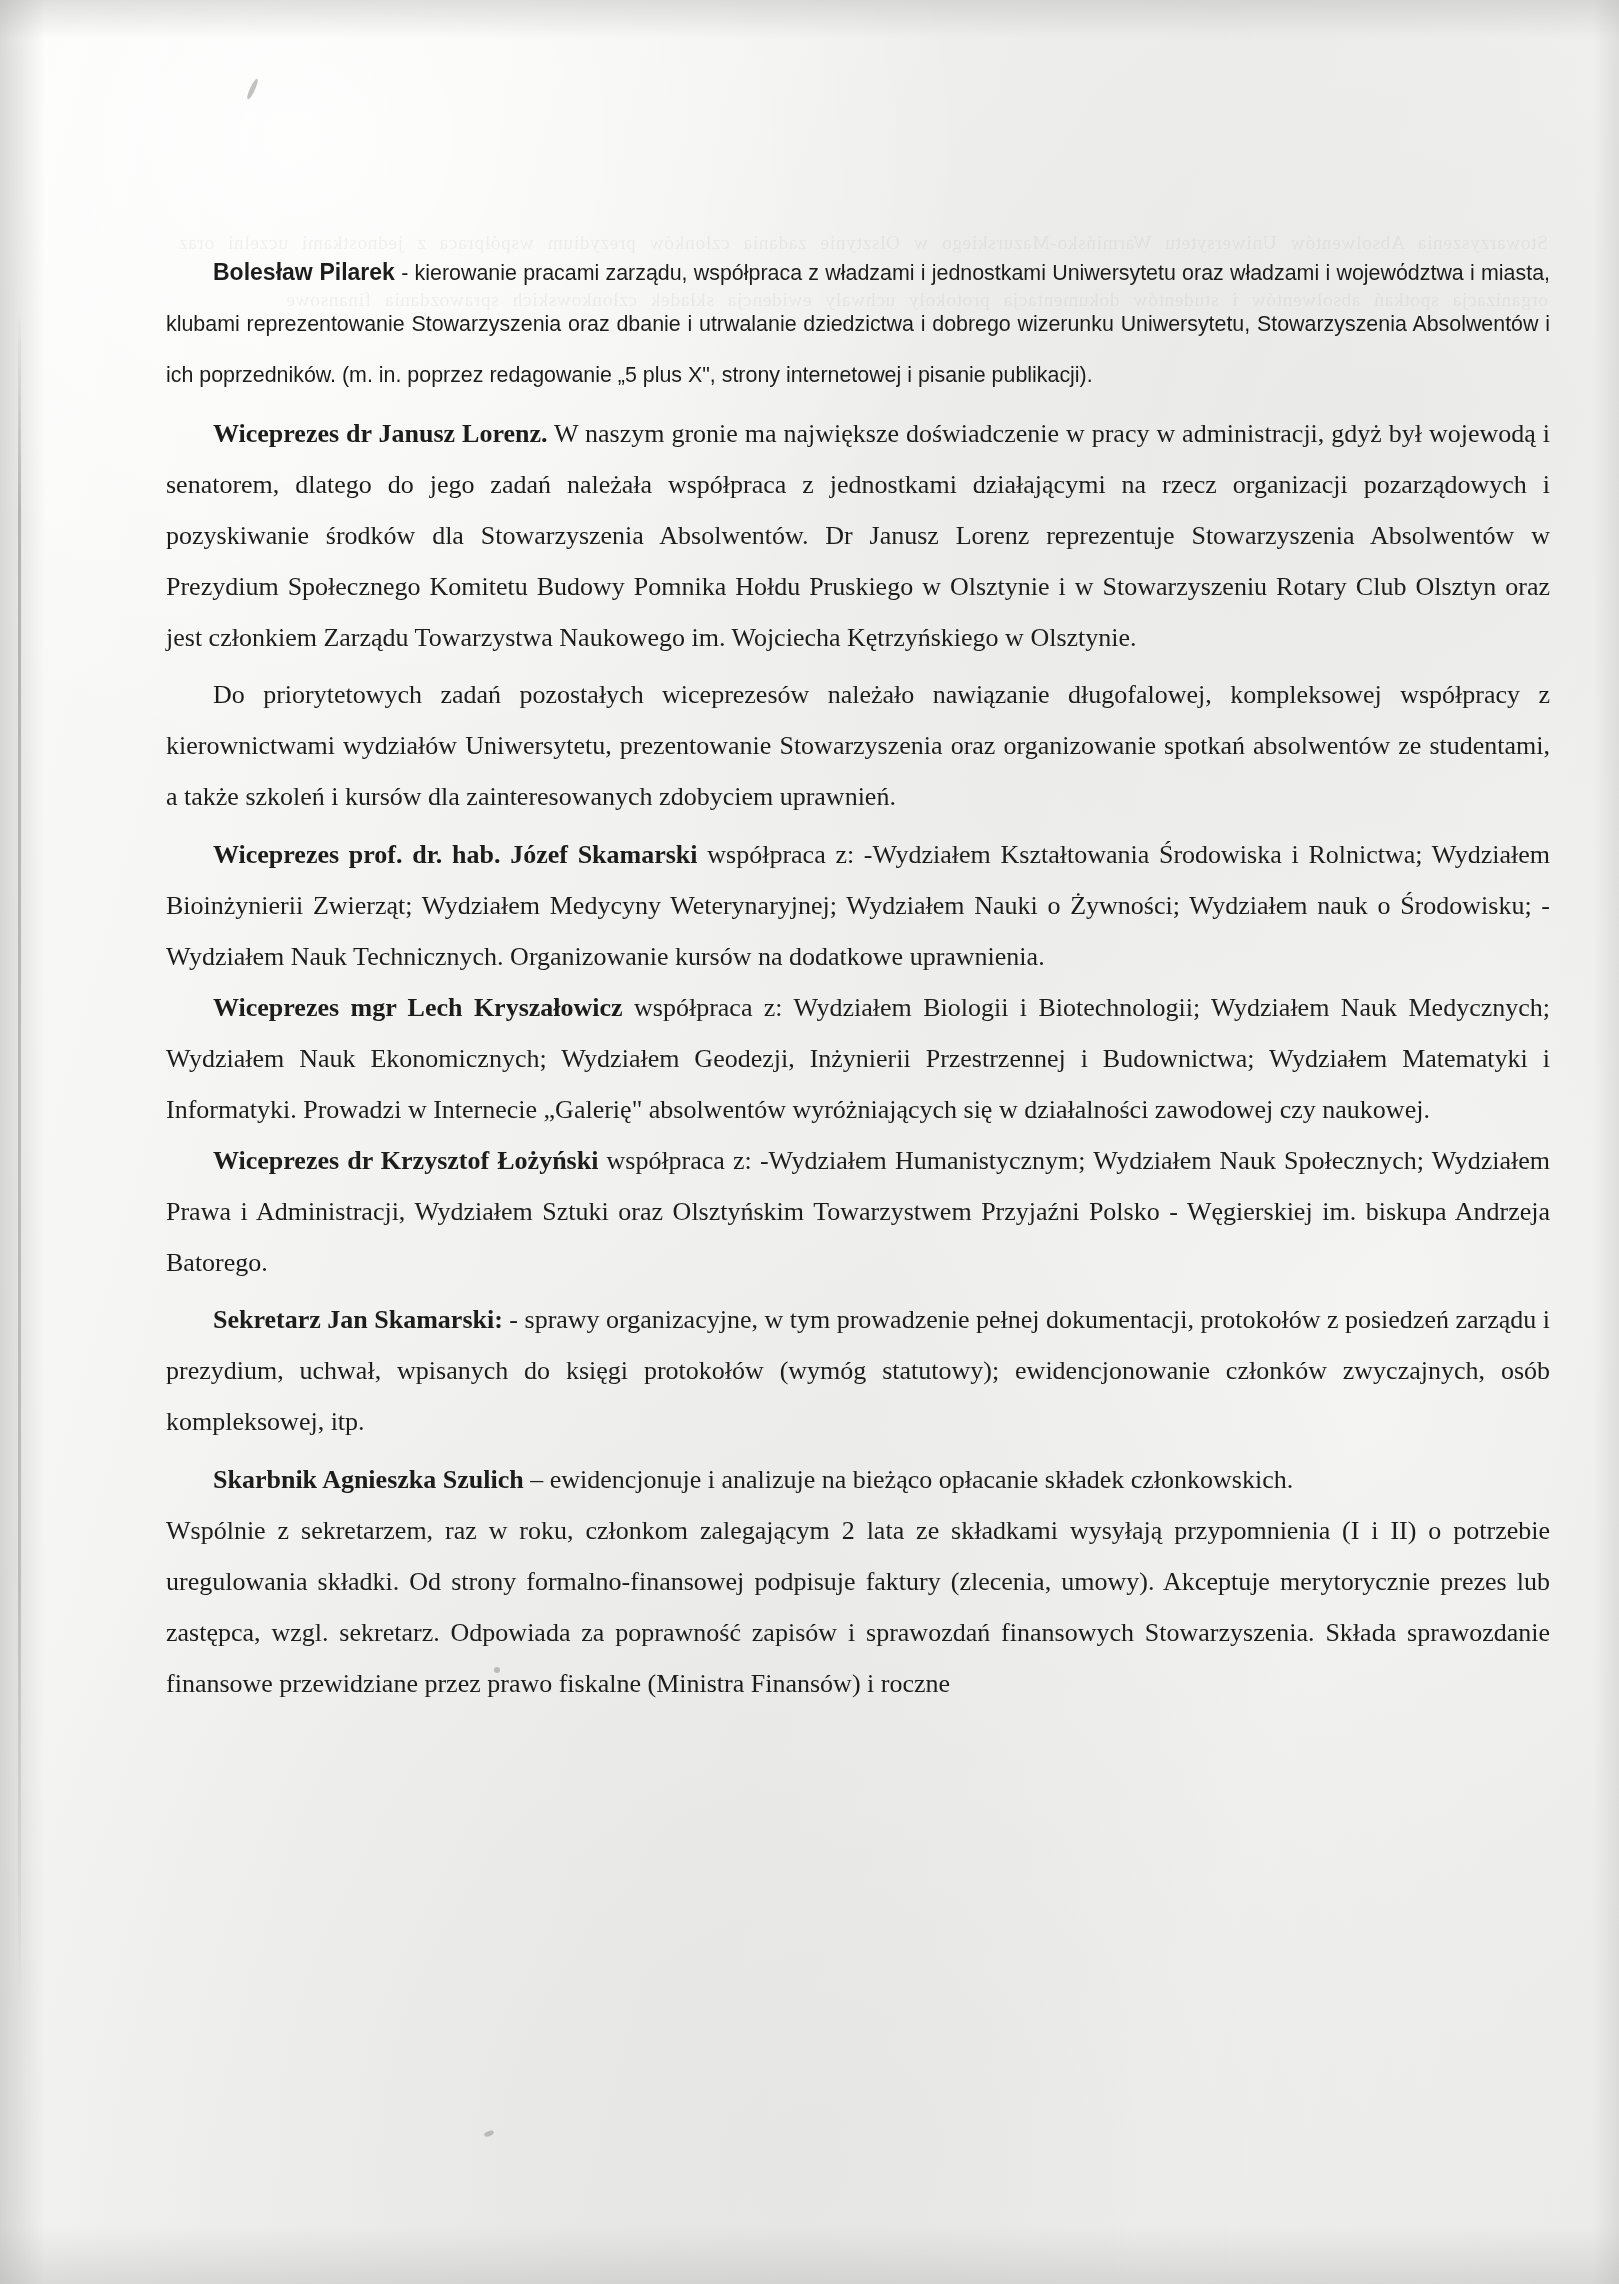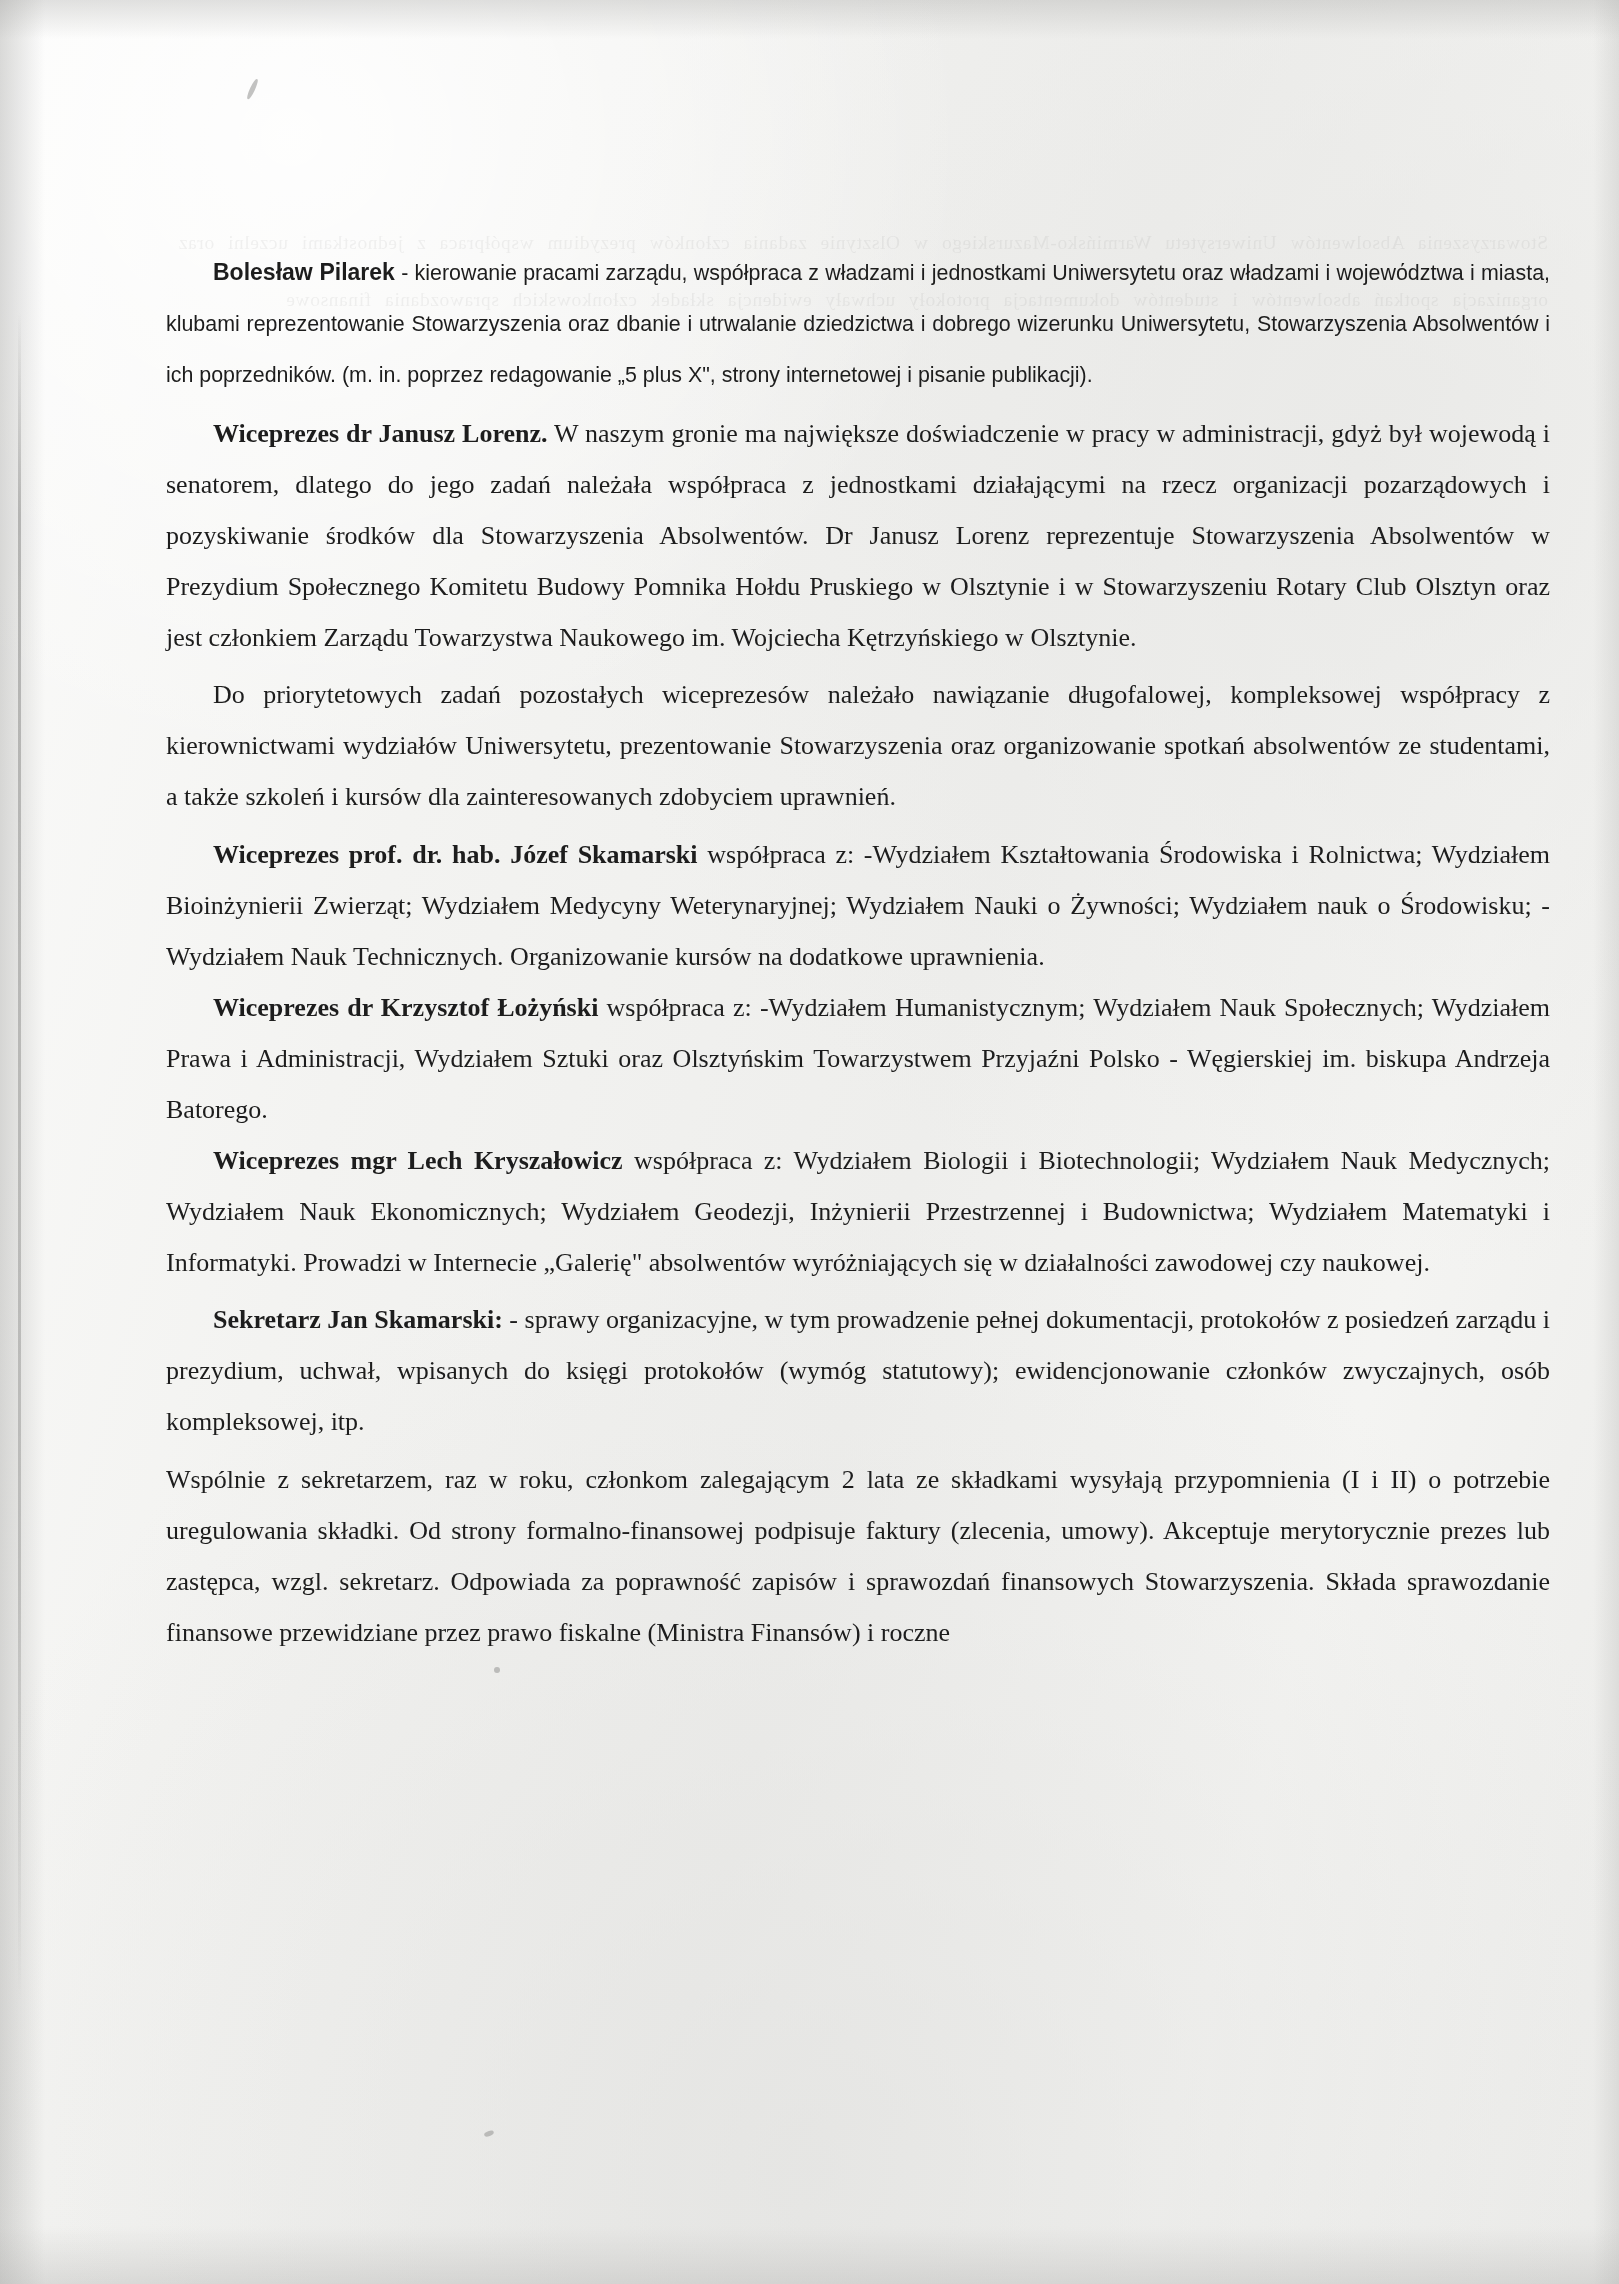--- a/index.html
+++ b/index.html
@@ -167,29 +167,30 @@
       <p class="indent"><b>Wiceprezes dr Janusz Lorenz.</b><span> W naszym gronie ma największe doświadczenie w pracy w administracji, gdyż był wojewodą i senatorem, dlatego do jego zadań należała współpraca z jednostkami działającymi na rzecz organizacji pozarządowych i pozyskiwanie środków dla Stowarzyszenia Absolwentów. Dr Janusz Lorenz reprezentuje Stowarzyszenia Absolwentów w Prezydium Społecznego Komitetu Budowy Pomnika Hołdu Pruskiego w Olsztynie i w Stowarzyszeniu Rotary Club Olsztyn oraz jest członkiem Zarządu Towarzystwa Naukowego im. Wojciecha Kętrzyńskiego w Olsztynie.</span></p>
 
       <div class="gap-s"></div>
 
       <p class="indent"><span>Do priorytetowych zadań pozostałych wiceprezesów należało nawiązanie długofalowej, kompleksowej współpracy z kierownictwami wydziałów Uniwersytetu, prezentowanie Stowarzyszenia oraz organizowanie spotkań absolwentów ze studentami, a także szkoleń i kursów dla zainteresowanych zdobyciem uprawnień.</span></p>
 
       <div class="gap-s"></div>
 
       <p class="indent"><b>Wiceprezes prof. dr. hab. Józef Skamarski</b><span> współpraca z: -Wydziałem Kształtowania Środowiska i Rolnictwa; Wydziałem Bioinżynierii Zwierząt; Wydziałem Medycyny Weterynaryjnej; Wydziałem Nauki o Żywności; Wydziałem nauk o Środowisku; -Wydziałem Nauk Technicznych. Organizowanie kursów na dodatkowe uprawnienia.</span></p>
 
+      <p class="indent"><b>Wiceprezes mgr Lech Kryszałowicz</b><span> współpraca z: Wydziałem Biologii i Biotechnologii; Wydziałem Nauk Medycznych; Wydziałem Nauk Ekonomicznych; Wydziałem Geodezji, Inżynierii Przestrzennej i Budownictwa; Wydziałem Matematyki i Informatyki. Prowadzi w Internecie „Galerię" absolwentów wyróżniających się w działalności zawodowej czy naukowej.</span></p>
+
       <p class="indent"><b>Wiceprezes dr Krzysztof Łożyński</b><span> współpraca z: -Wydziałem Humanistycznym; Wydziałem Nauk Społecznych; Wydziałem Prawa i Administracji, Wydziałem Sztuki oraz Olsztyńskim Towarzystwem Przyjaźni Polsko - Węgierskiej im. biskupa Andrzeja Batorego.</span></p>
-
-      <p class="indent"><b>Wiceprezes mgr Lech Kryszałowicz</b><span> współpraca z: Wydziałem Biologii i Biotechnologii; Wydziałem Nauk Medycznych; Wydziałem Nauk Ekonomicznych; Wydziałem Geodezji, Inżynierii Przestrzennej i Budownictwa; Wydziałem Matematyki i Informatyki. Prowadzi w Internecie „Galerię" absolwentów wyróżniających się w działalności zawodowej czy naukowej.</span></p>
 
       <div class="gap-s"></div>
 
       <p class="indent"><b>Sekretarz Jan Skamarski:</b><span> - sprawy organizacyjne, w tym prowadzenie pełnej dokumentacji, protokołów z posiedzeń zarządu i prezydium, uchwał, wpisanych do księgi protokołów (wymóg statutowy); ewidencjonowanie członków zwyczajnych, osób kompleksowej, itp.</span></p>
 
       <div class="gap-s"></div>
 
+      <p class="indent"><b>Skarbnik Agnieszka Szulich</b><span> – ewidencjonuje i analizuje na bieżąco opłacanie składek członkowskich.</span></p>
 
       <p><span>Wspólnie z sekretarzem, raz w roku, członkom zalegającym 2 lata ze składkami wysyłają przypomnienia (I i II) o potrzebie uregulowania składki. Od strony formalno-finansowej podpisuje faktury (zlecenia, umowy). Akceptuje merytorycznie prezes lub zastępca, wzgl. sekretarz. Odpowiada za poprawność zapisów i sprawozdań finansowych Stowarzyszenia. Składa sprawozdanie finansowe przewidziane przez prawo fiskalne (Ministra Finansów) i roczne</span></p>
 
     </div>
   </div>
 </div>
 
 
 </body></html>

